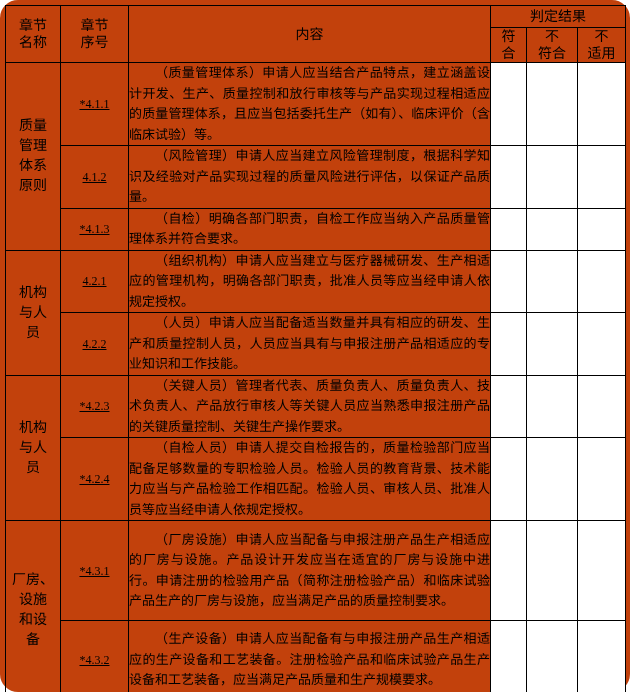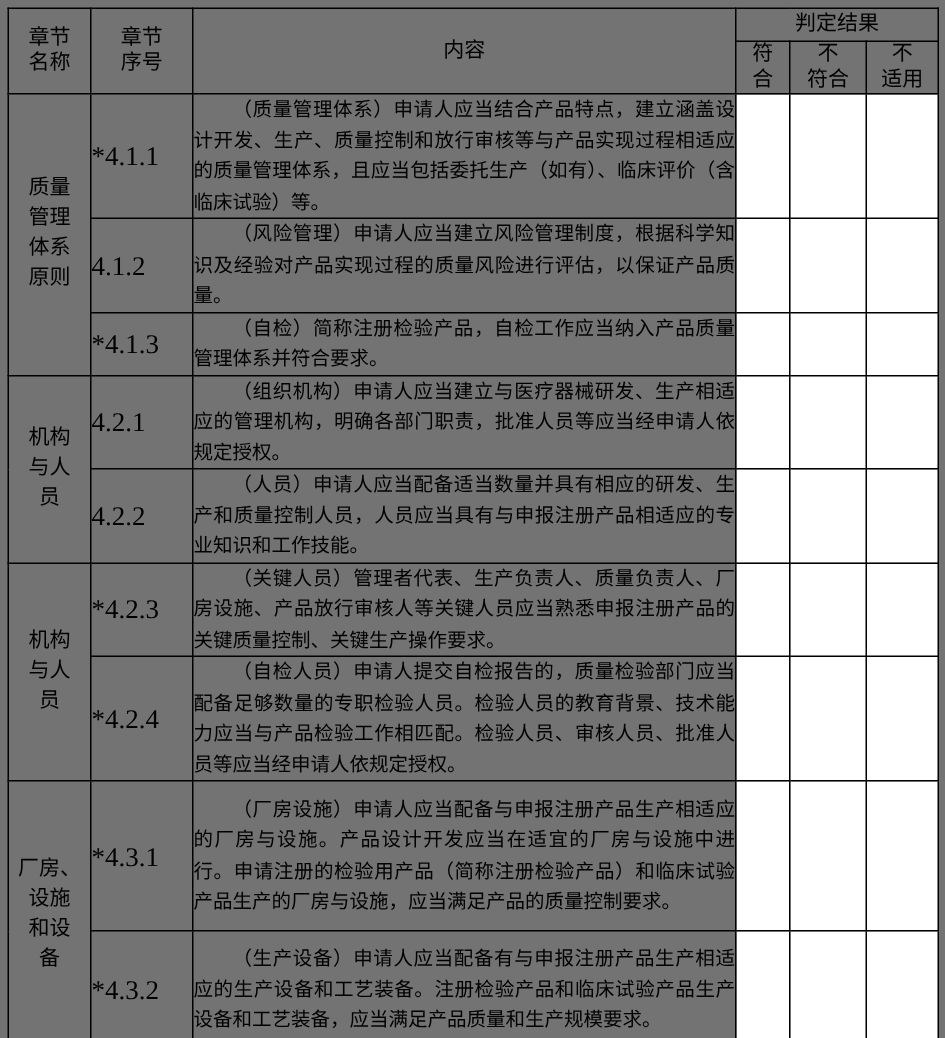--- a/index.html
+++ b/index.html
@@ -5,23 +5,24 @@
   html, body {
     margin: 0;
     padding: 0;
     background: #ffffff;
     font-family: "Liberation Serif", "DejaVu Serif", serif;
     color: #000000;
   }
   .page {
     width: 630px;
     height: 692px;
-    background: #737373;
+    background: #c2410c;
     box-sizing: border-box;
     padding: 5px 0 0 5px;
+    border-radius: 18px;
   }
   table.checklist {
     border-collapse: collapse;
     table-layout: fixed;
     width: 620px;
   }
   table.checklist th,
   table.checklist td {
     border: 1px solid #000000;
     vertical-align: middle;
@@ -37,22 +38,24 @@
   }
   td.group-cell {
     font-size: 14px;
     text-align: center;
     white-space: pre-line;
     line-height: 20px;
     padding: 0 2px;
     font-family: Liberation Mono, monospace;
   }
   td.no-cell {
-    font-size: 18px;
+    font-size: 12px;
+    text-align: center;
     line-height: 18px;
+    text-decoration: underline;
   }
   td.content-cell {
     font-size: 13px;
     line-height: 20.5px;
     text-align: justify;
     text-justify: inter-ideograph;
     text-indent: 2em;
     padding: 1px 5px;
     vertical-align: middle;
   }
@@ -105,21 +108,21 @@
       </tr>
       <tr style="height:60px">
         <td class="no-cell">4.1.2</td>
         <td class="content-cell">（风险管理）申请人应当建立风险管理制度，根据科学知识及经验对产品实现过程的质量风险进行评估，以保证产品质量。</td>
         <td class="result-cell"></td>
         <td class="result-cell"></td>
         <td class="result-cell"></td>
       </tr>
       <tr style="height:38px">
         <td class="no-cell">*4.1.3</td>
-        <td class="content-cell">（自检）简称注册检验产品，自检工作应当纳入产品质量管理体系并符合要求。</td>
+        <td class="content-cell">（自检）明确各部门职责，自检工作应当纳入产品质量管理体系并符合要求。</td>
         <td class="result-cell"></td>
         <td class="result-cell"></td>
         <td class="result-cell"></td>
       </tr>
       <tr style="height:62px">
         <td class="group-cell" rowspan="2">机构
 与人
 员</td>
         <td class="no-cell">4.2.1</td>
         <td class="content-cell">（组织机构）申请人应当建立与医疗器械研发、生产相适应的管理机构，明确各部门职责，批准人员等应当经申请人依规定授权。</td>
@@ -132,21 +135,21 @@
         <td class="content-cell">（人员）申请人应当配备适当数量并具有相应的研发、生产和质量控制人员，人员应当具有与申报注册产品相适应的专业知识和工作技能。</td>
         <td class="result-cell"></td>
         <td class="result-cell"></td>
         <td class="result-cell"></td>
       </tr>
       <tr style="height:62px">
         <td class="group-cell" rowspan="2">机构
 与人
 员</td>
         <td class="no-cell">*4.2.3</td>
-        <td class="content-cell">（关键人员）管理者代表、生产负责人、质量负责人、厂房设施、产品放行审核人等关键人员应当熟悉申报注册产品的关键质量控制、关键生产操作要求。</td>
+        <td class="content-cell">（关键人员）管理者代表、质量负责人、质量负责人、技术负责人、产品放行审核人等关键人员应当熟悉申报注册产品的关键质量控制、关键生产操作要求。</td>
         <td class="result-cell"></td>
         <td class="result-cell"></td>
         <td class="result-cell"></td>
       </tr>
       <tr style="height:82px">
         <td class="no-cell">*4.2.4</td>
         <td class="content-cell">（自检人员）申请人提交自检报告的，质量检验部门应当配备足够数量的专职检验人员。检验人员的教育背景、技术能力应当与产品检验工作相匹配。检验人员、审核人员、批准人员等应当经申请人依规定授权。</td>
         <td class="result-cell"></td>
         <td class="result-cell"></td>
         <td class="result-cell"></td>

